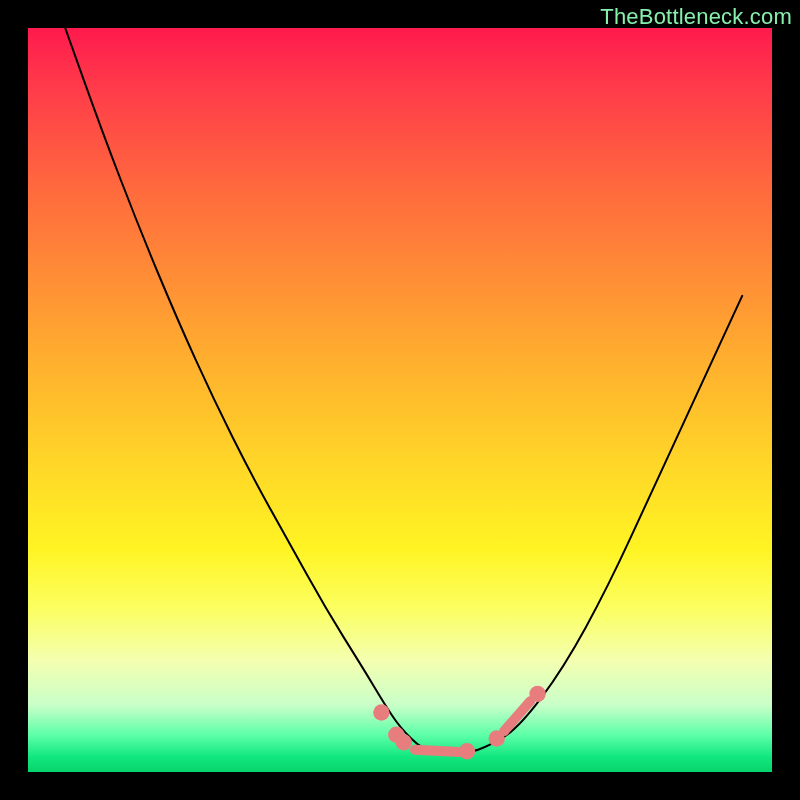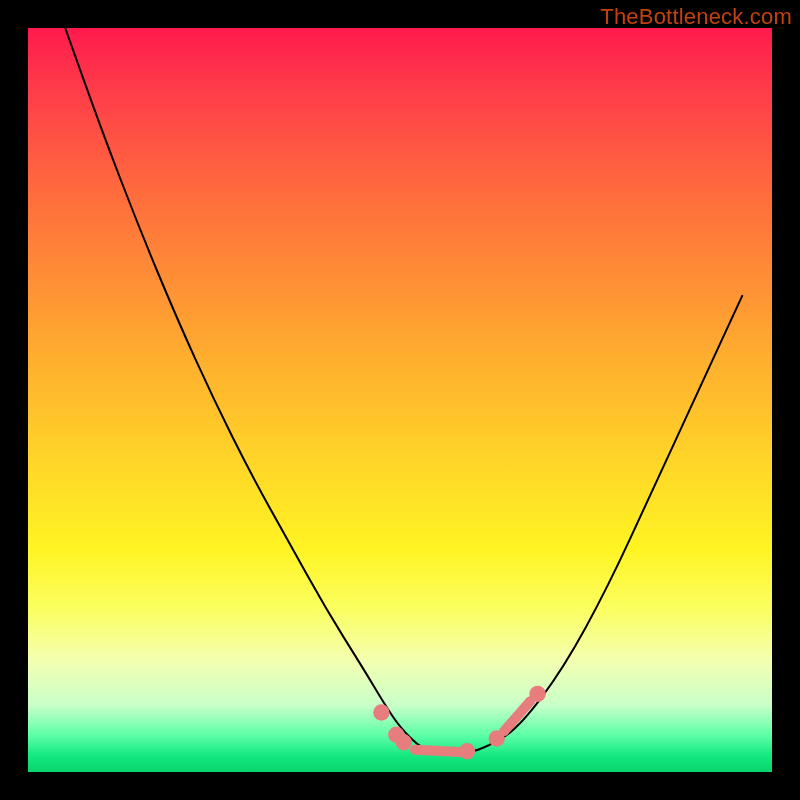--- a/index.html
+++ b/index.html
@@ -30,21 +30,21 @@
       #c9ffc9 91%,
       #5effa8 95%,
       #10e77e 98%,
       #08d46b 100%
     );
   }
   .watermark {
     position: absolute;
     top: 4px;
     right: 8px;
-    color: #c2410c;
+    color: #86efac;
     font-size: 22px;
     font-weight: 500;
     letter-spacing: 0.2px;
     user-select: none;
   }
   svg.overlay {
     position: absolute;
     left: 0;
     top: 0;
     width: 744px;

